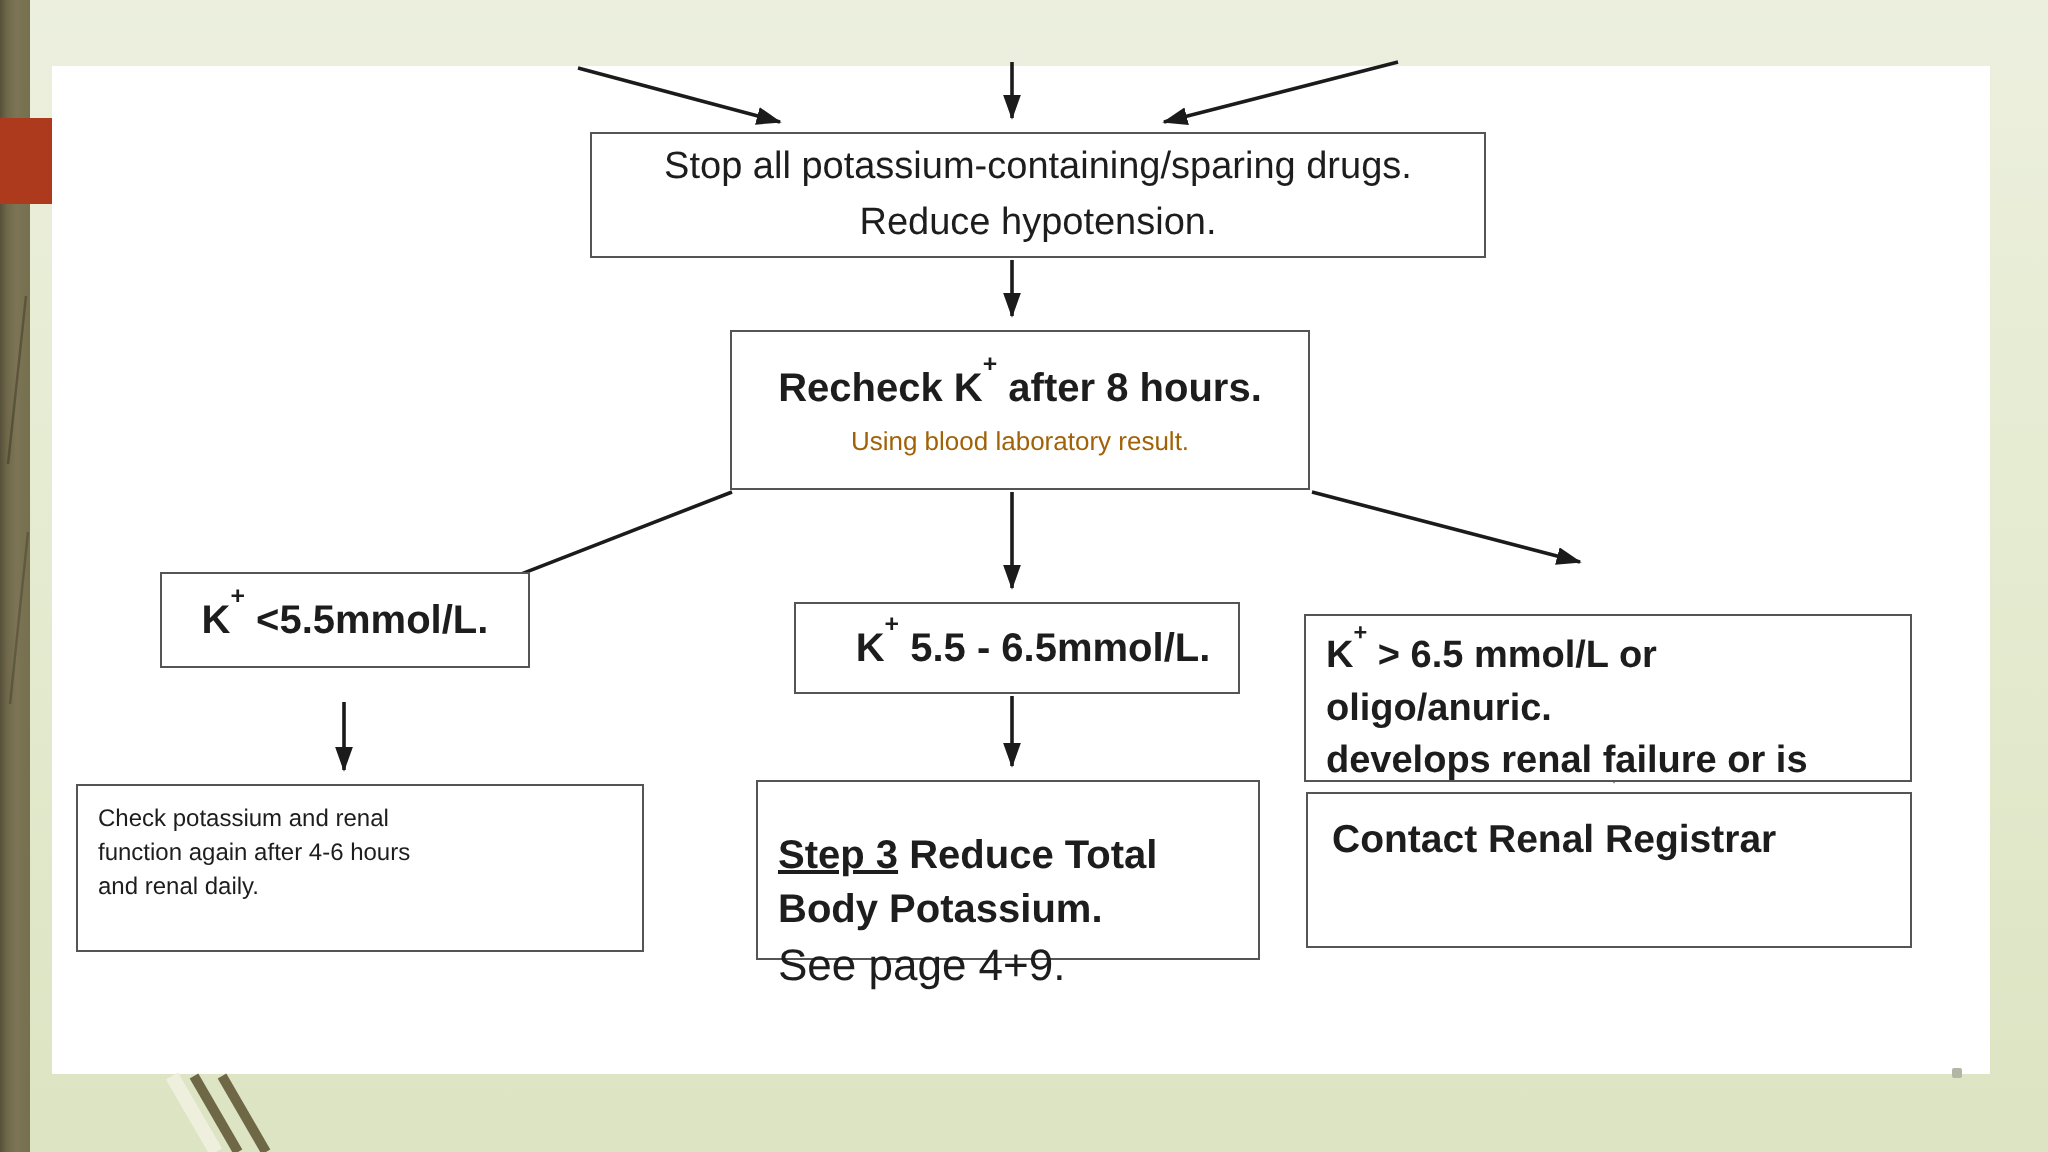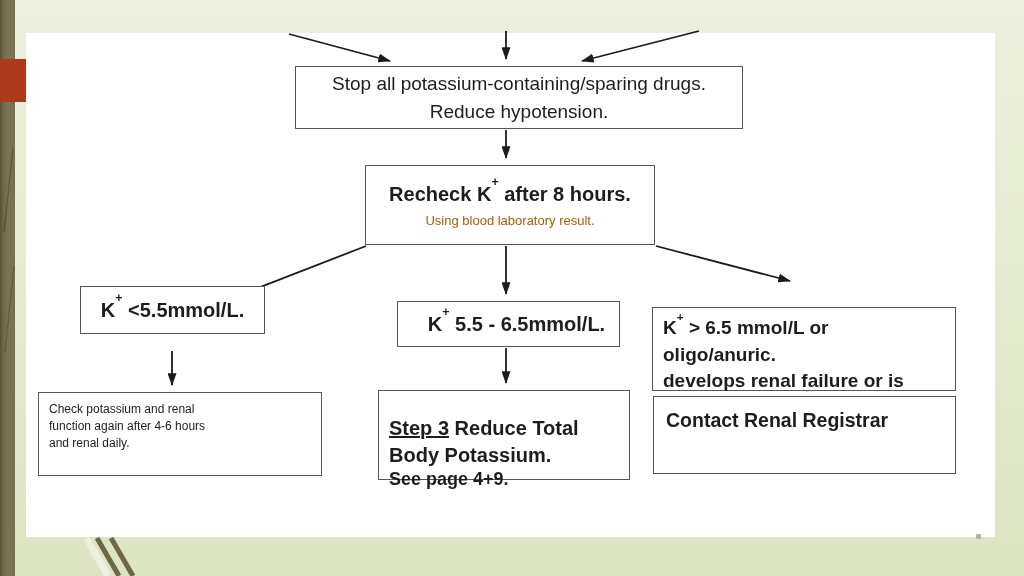--- a/index.html
+++ b/index.html
@@ -41,21 +41,21 @@
   #recheck-box .title { font-size:20px; font-weight:bold; }
   #recheck-box .sub   { font-size:13px; margin-top:7px; color:#a16207; }
   #k-low-box  { left:80px;  top:286px; width:185px; height:48px; font-size:20px; font-weight:bold; }
   #k-mid-box  { left:397px; top:301px; width:223px; height:46px; font-size:20px; font-weight:bold;padding-left:16px; }
   #k-high-box { left:652px; top:287px; width:304px; height:84px; font-size:19px; font-weight:bold;
                 padding:7px 10px; line-height:1.38;margin-top:20px; }
   #check-box  { left:38px;  top:392px; width:284px; height:84px; font-size:12px;
                 padding:8px 10px; line-height:1.42; }
   #step3-box  { left:378px; top:390px; width:252px; height:90px; font-size:20px; font-weight:bold;
                 padding:24px 10px; line-height:1.33; }
-  #step3-box .see { font-size:18px; font-weight:bold; }
+  #step3-box .see { font-size:22px; font-weight:normal; }
   #step3-box .step-underline { text-decoration:underline; }
   #contact-box{ left:653px; top:376px; width:303px; height:78px; font-size:19.5px; font-weight:bold;
                 padding:10px 12px; line-height:1.4;margin-top:20px; }
   sup.k { font-size:0.62em; position:relative; top:-0.55em; letter-spacing:0; }
   .arrows { position:absolute; left:0; top:0; pointer-events:none; }
   .arrows line { stroke:#1b1b1b; stroke-width:1.8; }
 </style>
 </head>
 <body>
 

